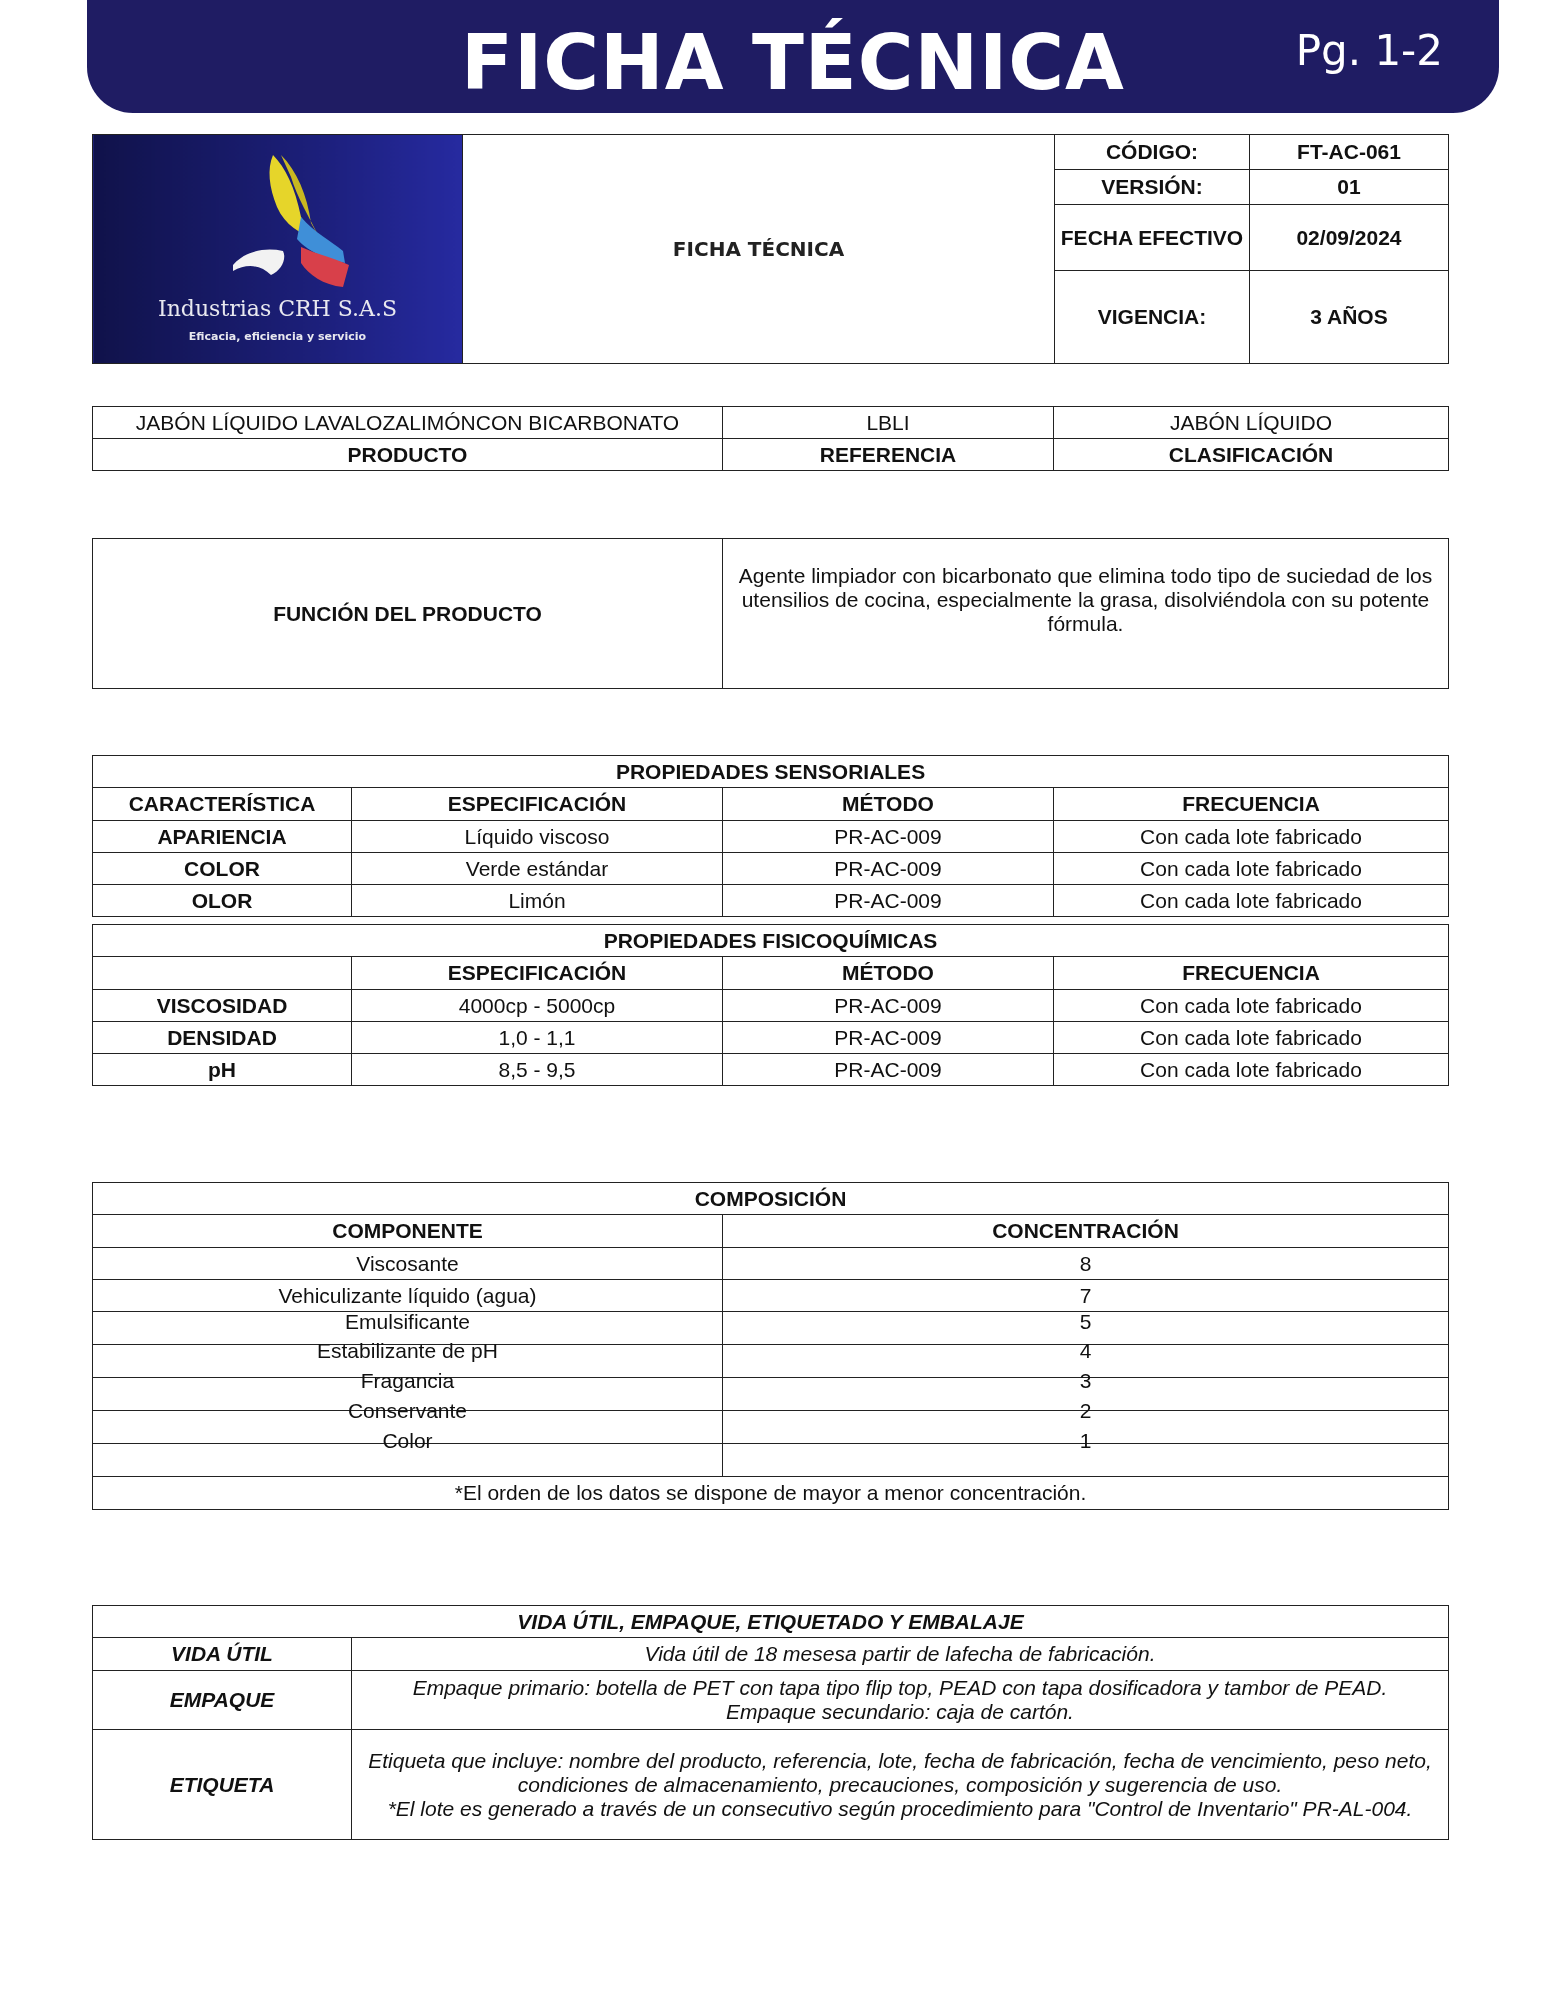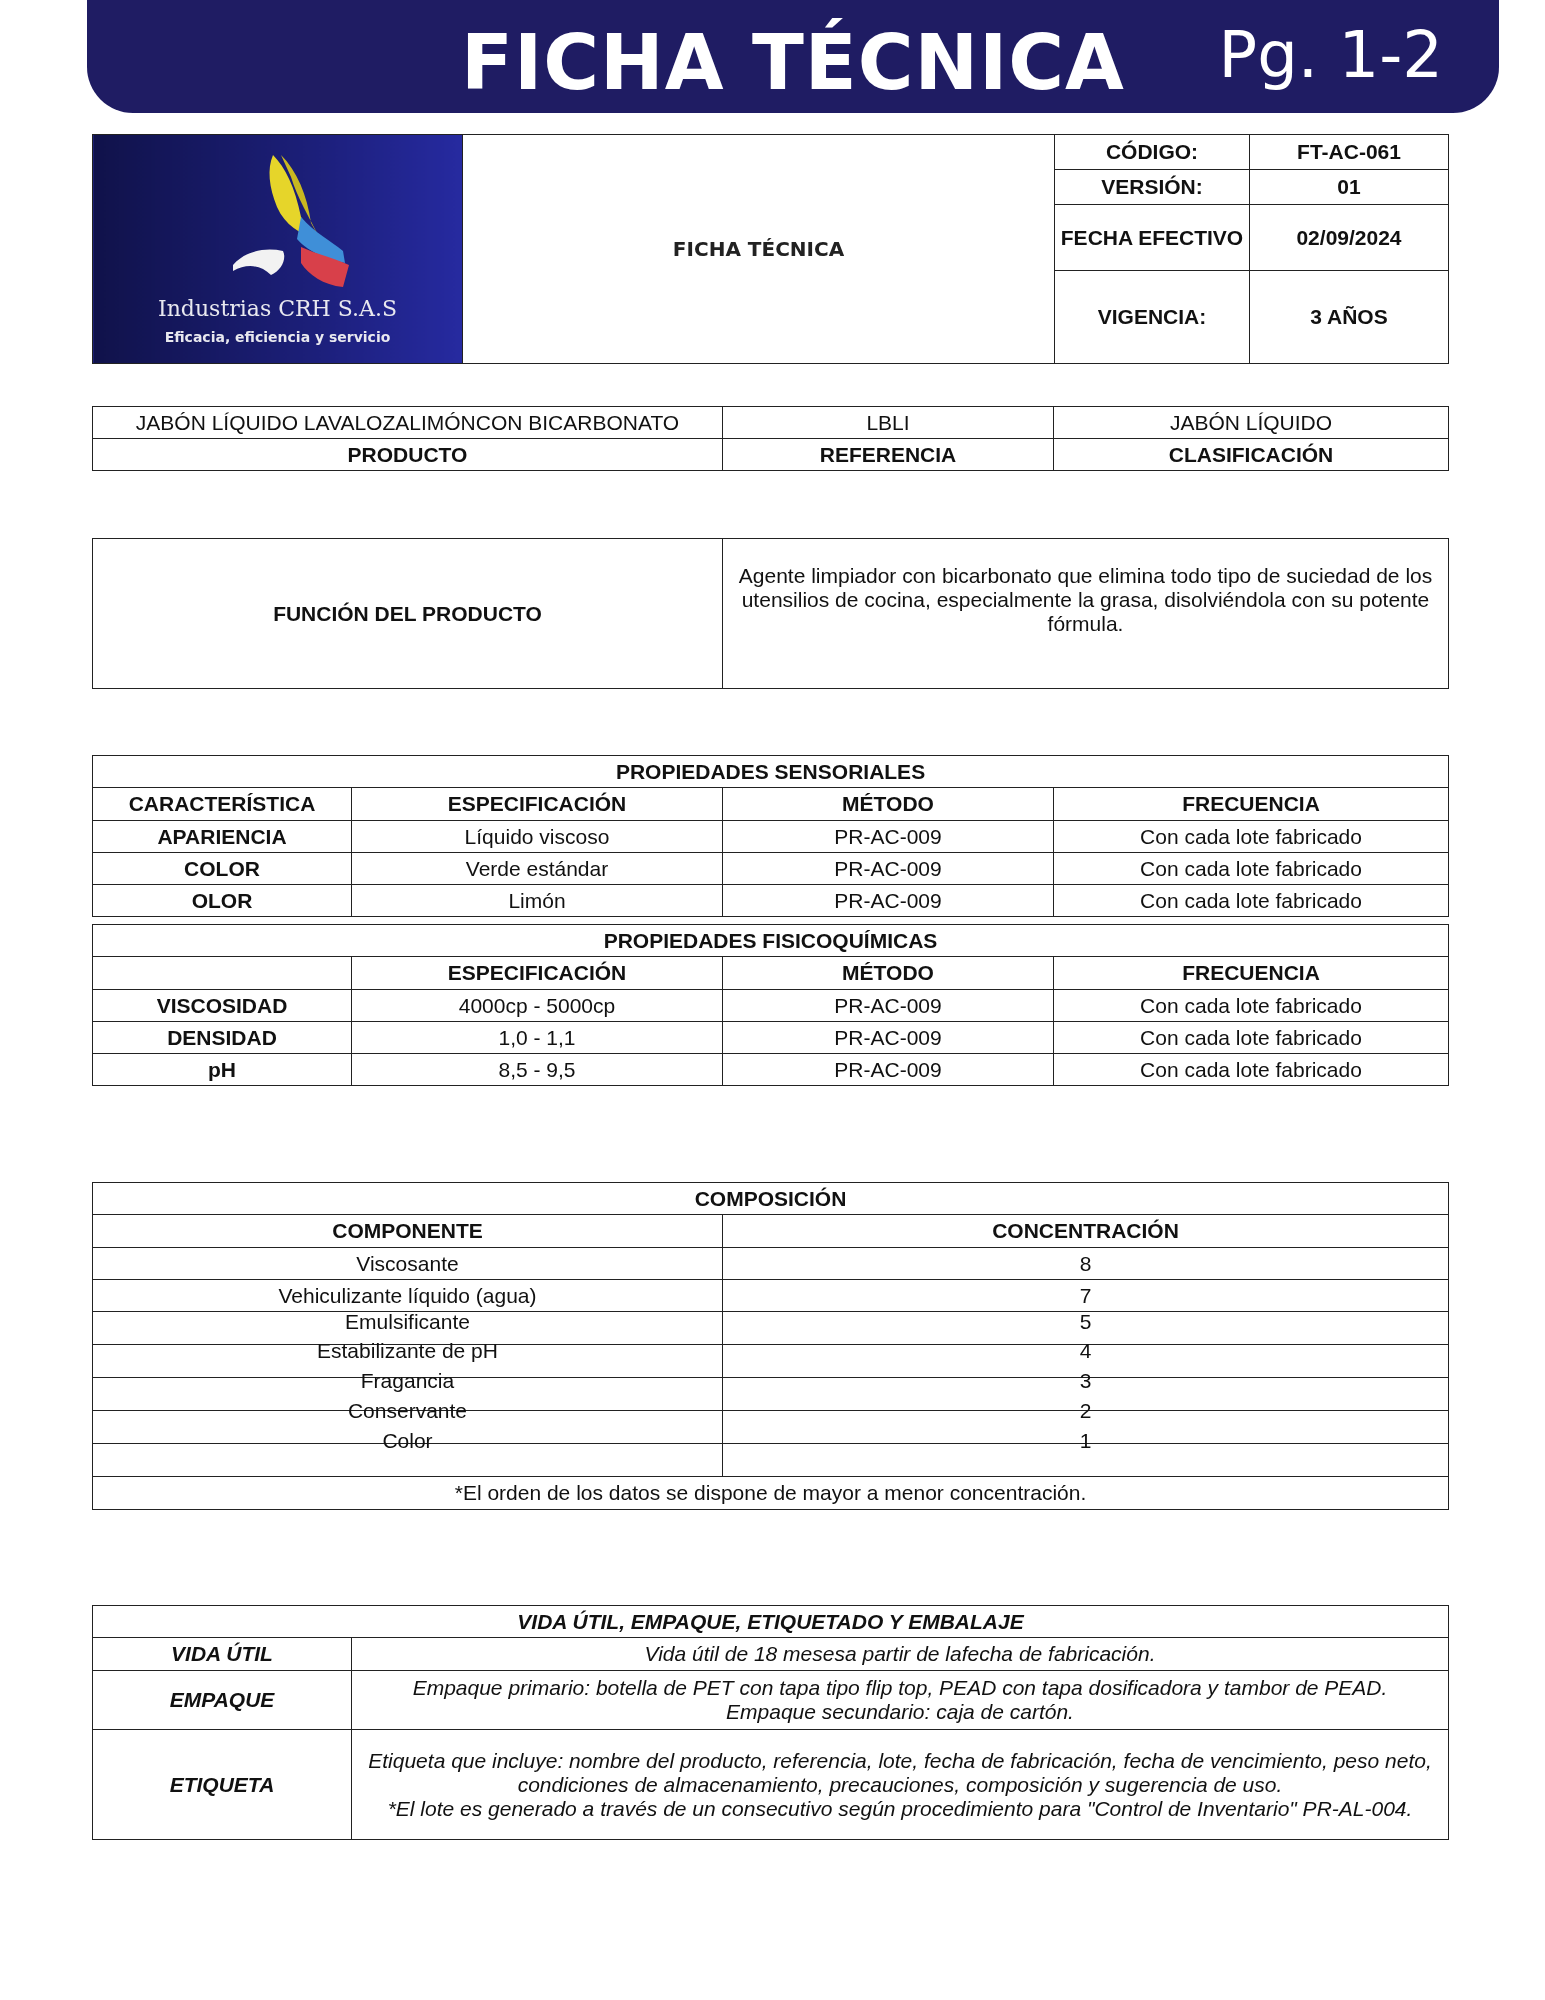--- a/index.html
+++ b/index.html
@@ -1,26 +1,26 @@
 <!DOCTYPE html>
 <html><head>
 <meta charset="utf-8">
 <style>
   html, body { margin:0; padding:0; background:#ffffff; }
   body { width:1545px; height:2000px; position:relative; overflow:hidden; font-family:"Liberation Sans", sans-serif; color:#111; }
   .banner { position:absolute; left:87px; top:0; width:1412px; height:113px; background:#1f1c63; border-radius:0 0 46px 46px; }
   .banner-title { position:absolute; left:0; width:100%; top:18px; text-align:center; color:#fff; font-family:"DejaVu Sans", sans-serif; font-weight:bold; font-size:76px; letter-spacing:1px; }
-  .banner-page { position:absolute; right:56px; top:18px; color:#fff; font-family:"DejaVu Sans", sans-serif; font-size:64px; font-weight:normal; }
+  .banner-page { position:absolute; right:56px; top:26px; color:#fff; font-family:"DejaVu Sans", sans-serif; font-size:42px; font-weight:normal; }
   table { border-collapse:collapse; position:absolute; left:92px; width:1356px; table-layout:fixed; }
   td, th { border:1.5px solid #222; text-align:center; vertical-align:middle; padding:0 4px; font-size:21px; line-height:24px; }
   th, .b { font-weight:bold; }
   .logo-cell { padding:12px; background:linear-gradient(90deg,#10124a 0%, #1c1f7a 60%, #262aa0 100%); position:relative; }
   .logo-wrap { position:relative; width:100%; height:204px; }
   .logo-name { position:absolute; left:0; right:0; top:150px; text-align:center; color:#e8e8ef; font-family:"DejaVu Serif", serif; font-size:22px; }
-  .logo-tag { position:absolute; left:0; right:0; top:178px; text-align:center; color:#e8e8ef; font-family:"DejaVu Sans", sans-serif; font-weight:bold; font-size:14px; }
+  .logo-tag { position:absolute; left:0; right:0; top:178px; text-align:center; color:#e8e8ef; font-family:"DejaVu Sans", sans-serif; font-weight:bold; font-size:11px; }
   .mid-title { font-family:"DejaVu Sans", sans-serif; font-weight:bold; font-size:20px; color:#222; }
   .shift { position:relative; top:-9px; }
   .note { text-align:center; padding-left:4px; }
 </style>
 </head>
 <body>
 
 <div class="banner">
   <div class="banner-title">FICHA TÉCNICA</div>
   <div class="banner-page">Pg. 1-2</div>

